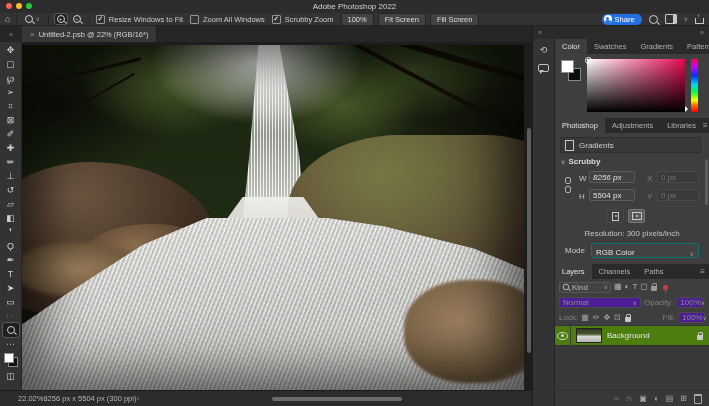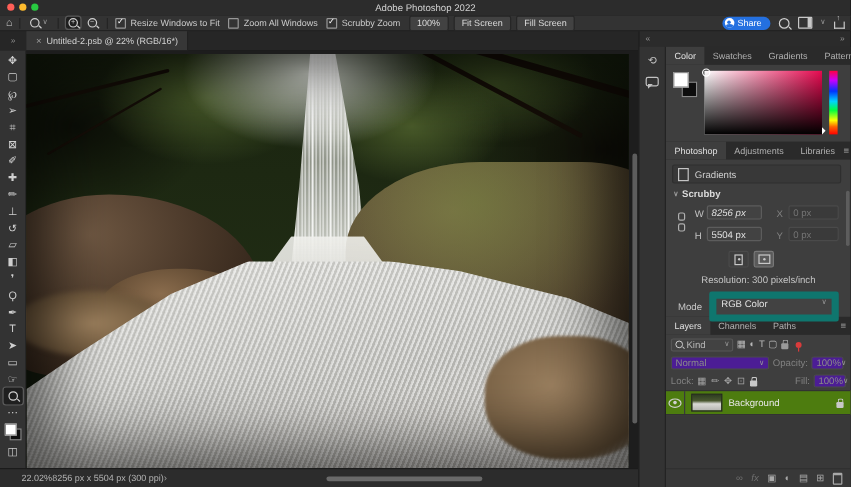--- a/index.html
+++ b/index.html
@@ -136,22 +136,22 @@
   .dim-input.dim{background:#3a3a3a;border-color:#4a4a4a;color:#747474;}
   .orient-row{position:absolute;left:52px;top:76px;display:flex;gap:4px;}
   .orient-btn{width:15px;height:12px;border:1px solid #4a4a4a;border-radius:2px;display:flex;align-items:center;justify-content:center;background:#3e3e3e;}
   .orient-btn.selected{background:#5a5a5a;border-color:#787878;}
   .orient-glyph{border:1px solid #c8c8c8;position:relative;}
   .orient-glyph.portrait{width:5px;height:7px;}
   .orient-glyph.landscape{width:8px;height:6px;}
   .orient-glyph::after{content:"";position:absolute;left:50%;top:50%;width:2px;height:2px;margin:-1px 0 0 -1px;border-radius:50%;background:#c8c8c8;}
   .res-text{position:absolute;left:0;right:0;top:96px;text-align:center;color:#c4c4c4;}
   .mode-row{position:absolute;left:10px;right:10px;top:110px;display:flex;align-items:center;gap:6px;}
-  .mode-select{flex:1;height:13px;background:#424242;border:6px solid #0f766e;border-radius:2px;
-               display:flex;align-items:flex-start;justify-content:space-between;padding:0 4px;color:#e0e0e0;}
+  .mode-select{flex:1;height:13px;background:#424242;border:1px solid #0f766e;border-radius:2px;
+               display:flex;align-items:flex-end;justify-content:space-between;padding:0 4px;color:#e0e0e0;}
   .pscroll{position:absolute;right:1px;top:26px;width:3px;height:46px;border-radius:2px;background:#5d5d5d;}
   
   .layers-wrap{flex:1;display:flex;flex-direction:column;background:#3e3e3e;min-height:0;}
   .l-filter{height:16px;display:flex;align-items:center;gap:3px;padding:0 4px;flex:none;}
   .kind-box{width:52px;height:11px;background:#424242;border:1px solid #565656;border-radius:2px;
             display:flex;align-items:center;gap:2px;padding:0 2px;color:#b8b8b8;box-sizing:border-box;}
   .kind-box .i-mag{transform:scale(.8);}
   .f-icon{font-size:8px;color:#b8b8b8;line-height:1;}
   .i-lock{width:6px;height:5px;background:#c8c8c8;border-radius:1px;position:relative;margin-top:3px;display:inline-block;}
   .i-lock::before{content:"";position:absolute;top:-3px;left:1px;width:3px;height:3px;border:1px solid #c8c8c8;border-bottom:none;border-radius:2px 2px 0 0;}

